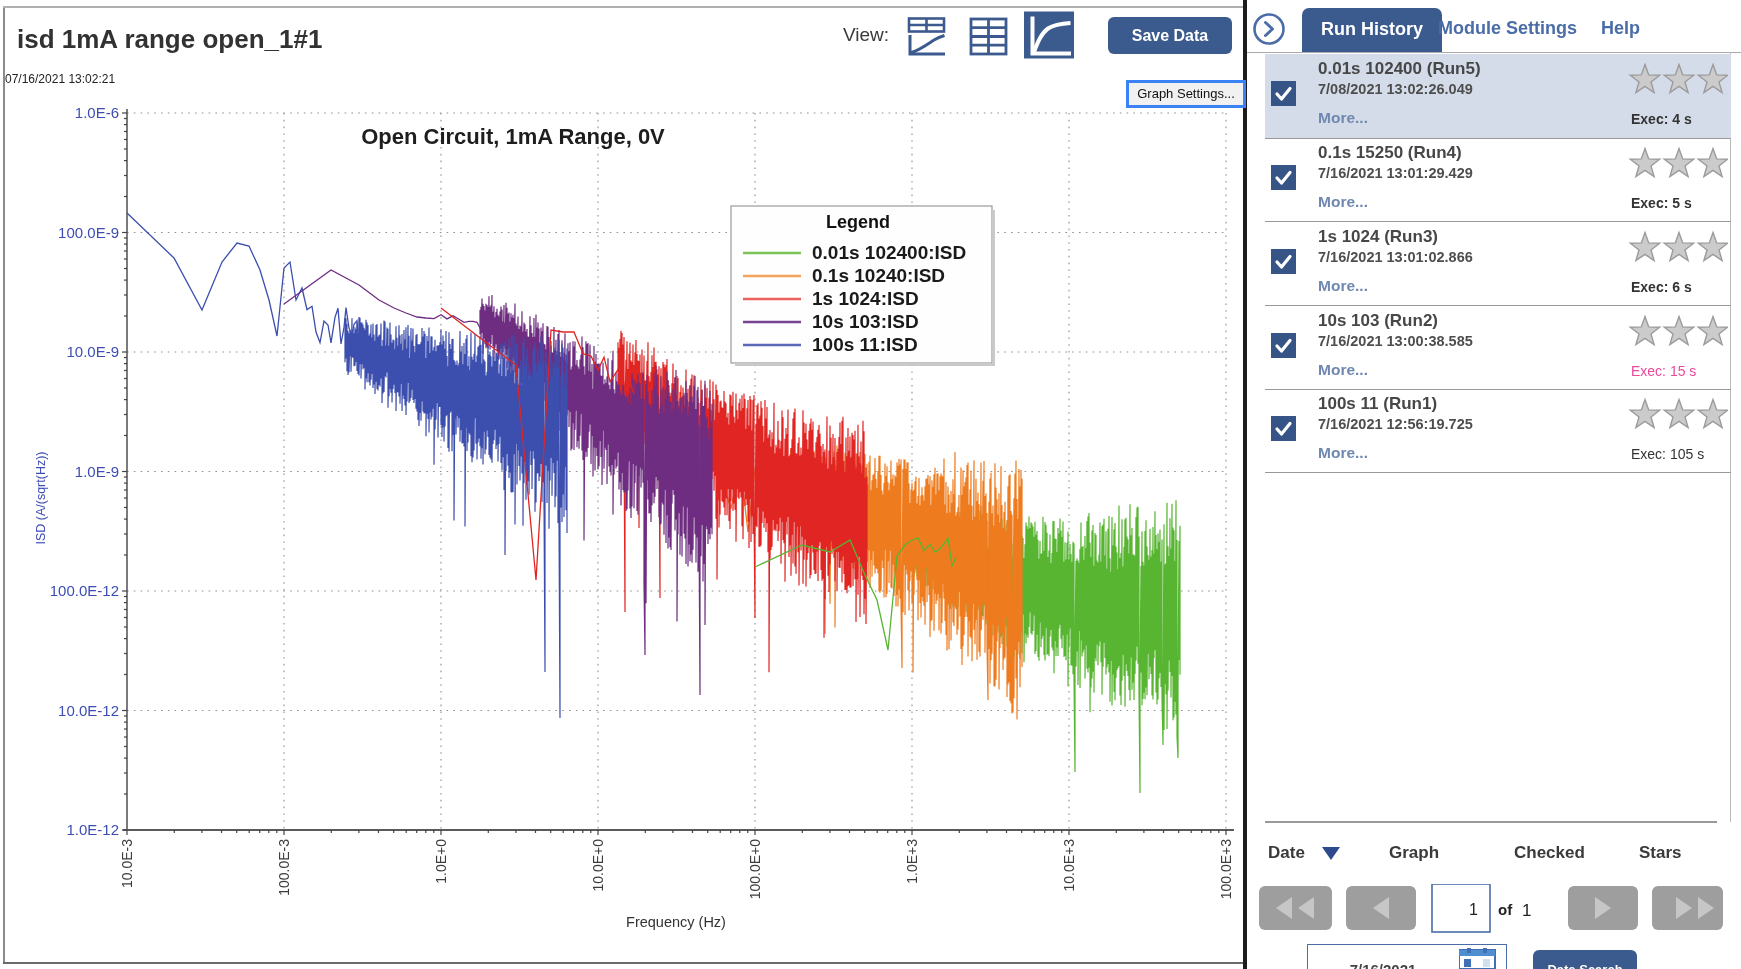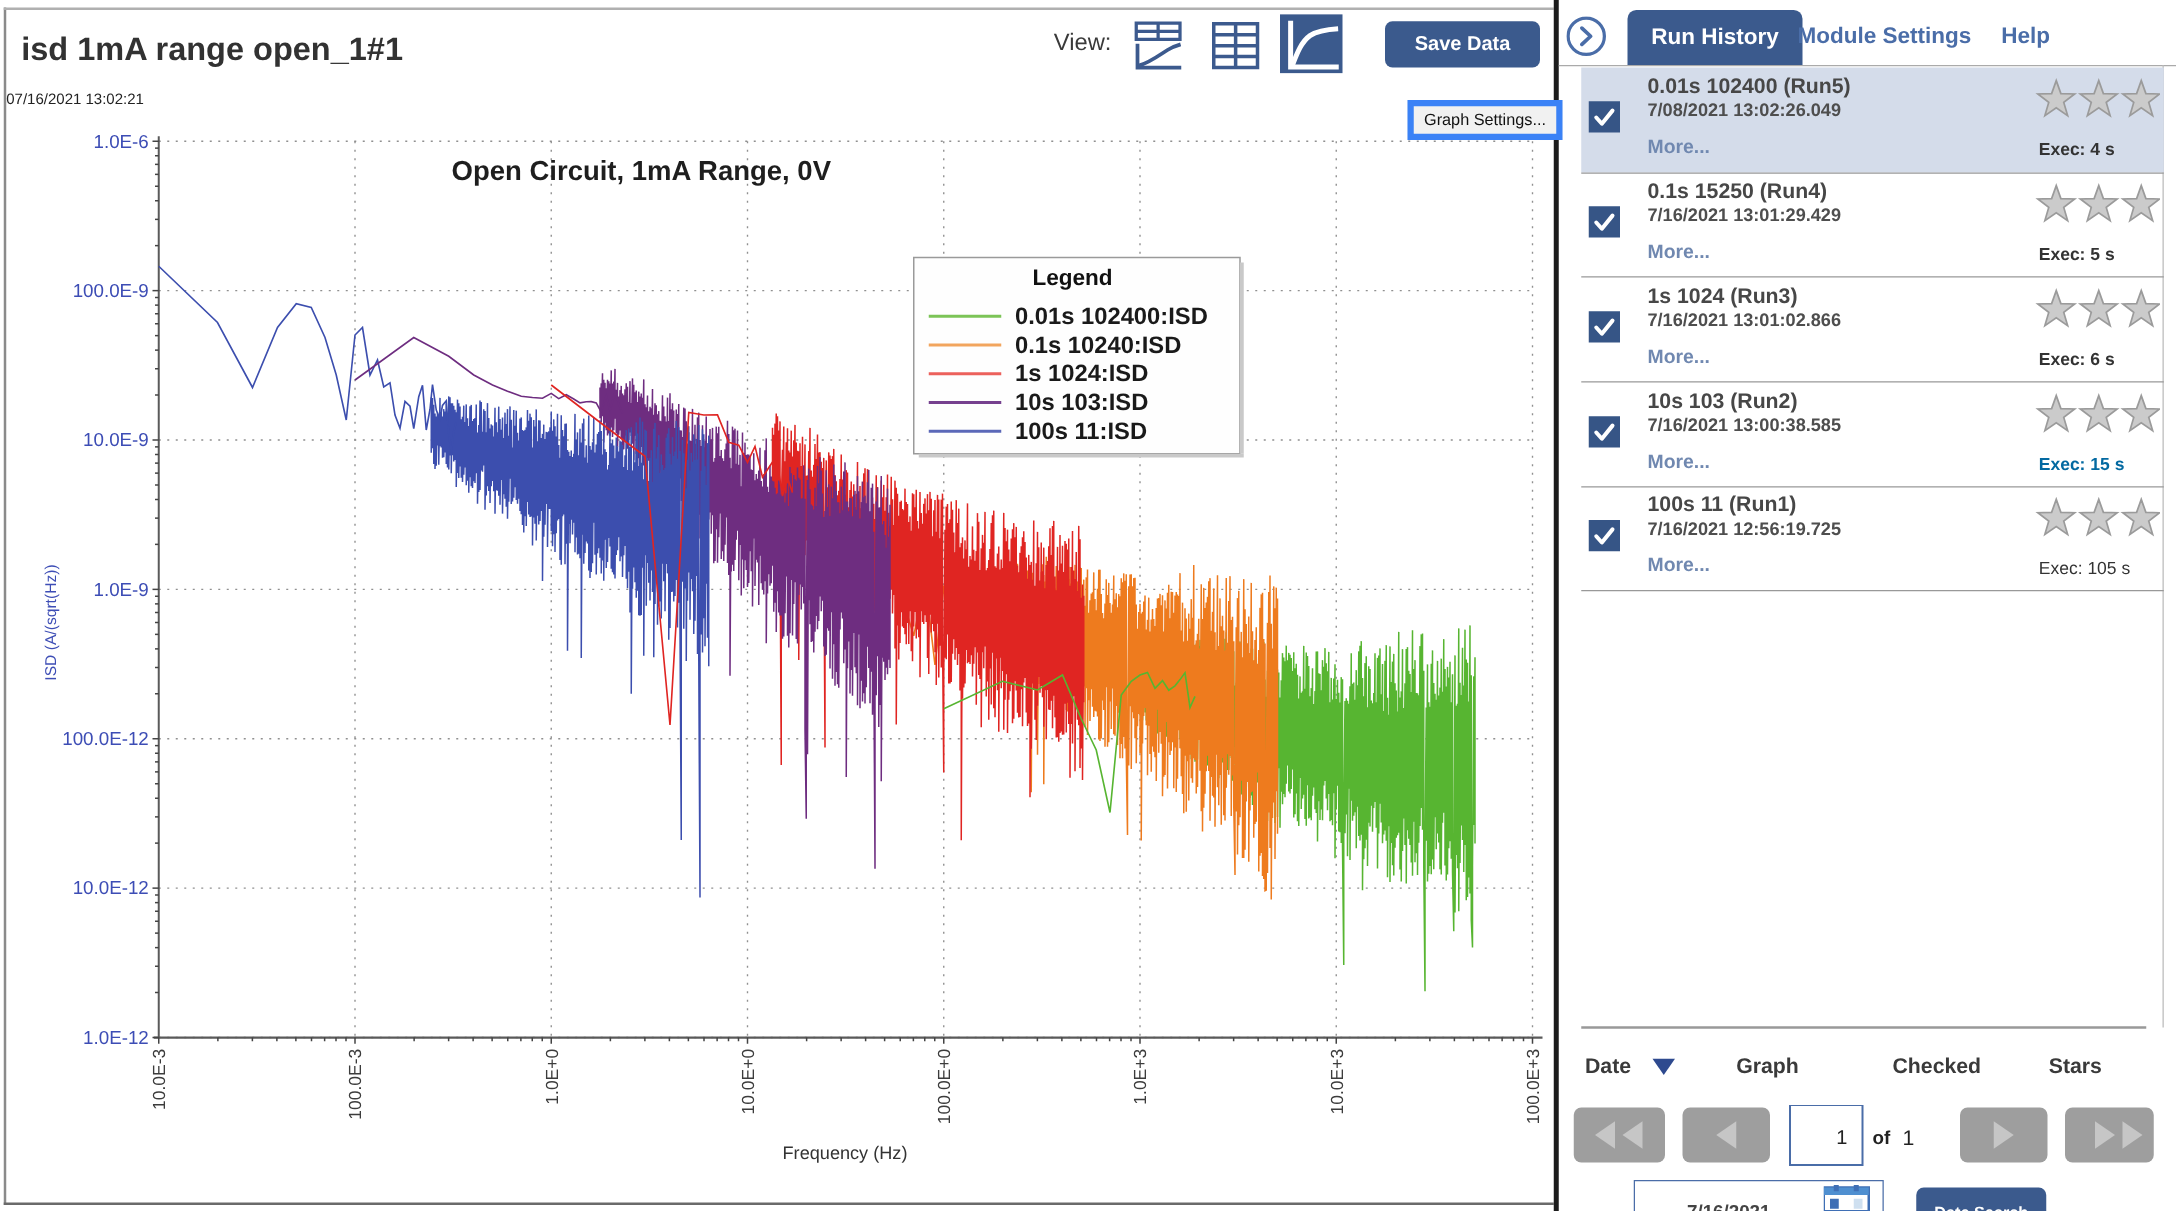--- a/index.html
+++ b/index.html
@@ -33,21 +33,21 @@
   </g>
   <rect x="1024" y="11.5" width="50" height="47" fill="#3b5a8d"></rect>
   <g stroke="#fff" stroke-width="4" fill="none">
     <path d="M1032.5 16.5 L1032.5 53.5 L1071 53.5"></path>
     <path d="M1034 52 C 1037.5 43, 1041 33.5, 1048 28.5 C 1054 24.5, 1062 23.5, 1070.5 23"></path>
   </g>
 </svg>
 
 <div class="abs" style="left:1108px;top:17px;width:124px;height:37px;background:#3b5a8d;border-radius:6px;color:#fff;font-size:16px;font-weight:bold;text-align:center;line-height:37px;">Save Data</div>
 
-<div class="abs" style="left:1126px;top:80px;width:114px;height:22px;background:#f1f1f1;border:5px solid #3b82f6;font-size:13px;color:#111;text-align:center;line-height:21px;">Graph Settings...</div>
+<div class="abs" style="left:1126px;top:80px;width:114px;height:22px;background:#f1f1f1;border:3px solid #3b82f6;font-size:13px;color:#111;text-align:center;line-height:21px;">Graph Settings...</div>
 
 <svg class="abs" style="left:0;top:0;" width="1243" height="969" viewBox="0 0 1243 969">
   <g stroke="#909090" stroke-width="1.1" stroke-dasharray="1.6 5.2" fill="none">
 <line x1="127.0" y1="113.0" x2="1226.0" y2="113.0"></line>
 <line x1="127.0" y1="232.5" x2="1226.0" y2="232.5"></line>
 <line x1="127.0" y1="352.0" x2="1226.0" y2="352.0"></line>
 <line x1="127.0" y1="471.5" x2="1226.0" y2="471.5"></line>
 <line x1="127.0" y1="591.0" x2="1226.0" y2="591.0"></line>
 <line x1="127.0" y1="710.5" x2="1226.0" y2="710.5"></line>
 <line x1="127.0" y1="830.0" x2="1226.0" y2="830.0"></line>
@@ -285,21 +285,21 @@
 </g>
   </svg>
 <div class="abs" style="left:1265px;top:305px;width:466px;height:1px;background:#999;"></div>
 <div class="abs" style="left:1271px;top:333px;width:25px;height:25px;background:#365586;"></div>
 <svg class="abs" style="left:1271px;top:333px;" width="25" height="25">
     <path d="M6 13 L10.5 18 L19 7.5" fill="none" stroke="#fff" stroke-width="3.2" stroke-linecap="round" stroke-linejoin="round"></path>
   </svg>
 <div class="abs" style="left:1318px;top:311px;font-size:17px;font-weight:bold;color:#474747;">10s 103 (Run2)</div>
 <div class="abs" style="left:1318px;top:333px;font-size:14.5px;font-weight:bold;color:#4e4e4e;">7/16/2021 13:00:38.585</div>
 <div class="abs" style="left:1318px;top:361px;font-size:15.5px;font-weight:bold;color:#7088b0;">More...</div>
-<div class="abs" style="left:1631px;top:363px;font-size:14px;font-weight:bold;color:#0369a1;">Exec: 15 s</div>
+<div class="abs" style="left:1631px;top:363px;font-size:14px;font-weight:normal;color:#ec4899;">Exec: 15 s</div>
 <svg class="abs" style="left:1628px;top:313px;" width="100" height="38" viewBox="0 0 100 38">
 <g fill="#cbcbcb" stroke="#9b9b9b" stroke-width="1.4">
 <path d="M17.0 3.5 L20.7 13.9 L31.7 14.2 L23.0 20.9 L26.1 31.5 L17.0 25.3 L7.9 31.5 L11.0 20.9 L2.3 14.2 L13.3 13.9 Z"></path>
       <path d="M51.0 3.5 L54.7 13.9 L65.7 14.2 L57.0 20.9 L60.1 31.5 L51.0 25.3 L41.9 31.5 L45.0 20.9 L36.3 14.2 L47.3 13.9 Z"></path>
       <path d="M85.0 3.5 L88.7 13.9 L99.7 14.2 L91.0 20.9 L94.1 31.5 L85.0 25.3 L75.9 31.5 L79.0 20.9 L70.3 14.2 L81.3 13.9 Z"></path>
 </g>
   </svg>
 <div class="abs" style="left:1265px;top:389px;width:466px;height:1px;background:#999;"></div>
 <div class="abs" style="left:1271px;top:416px;width:25px;height:25px;background:#365586;"></div>
 <svg class="abs" style="left:1271px;top:416px;" width="25" height="25">

